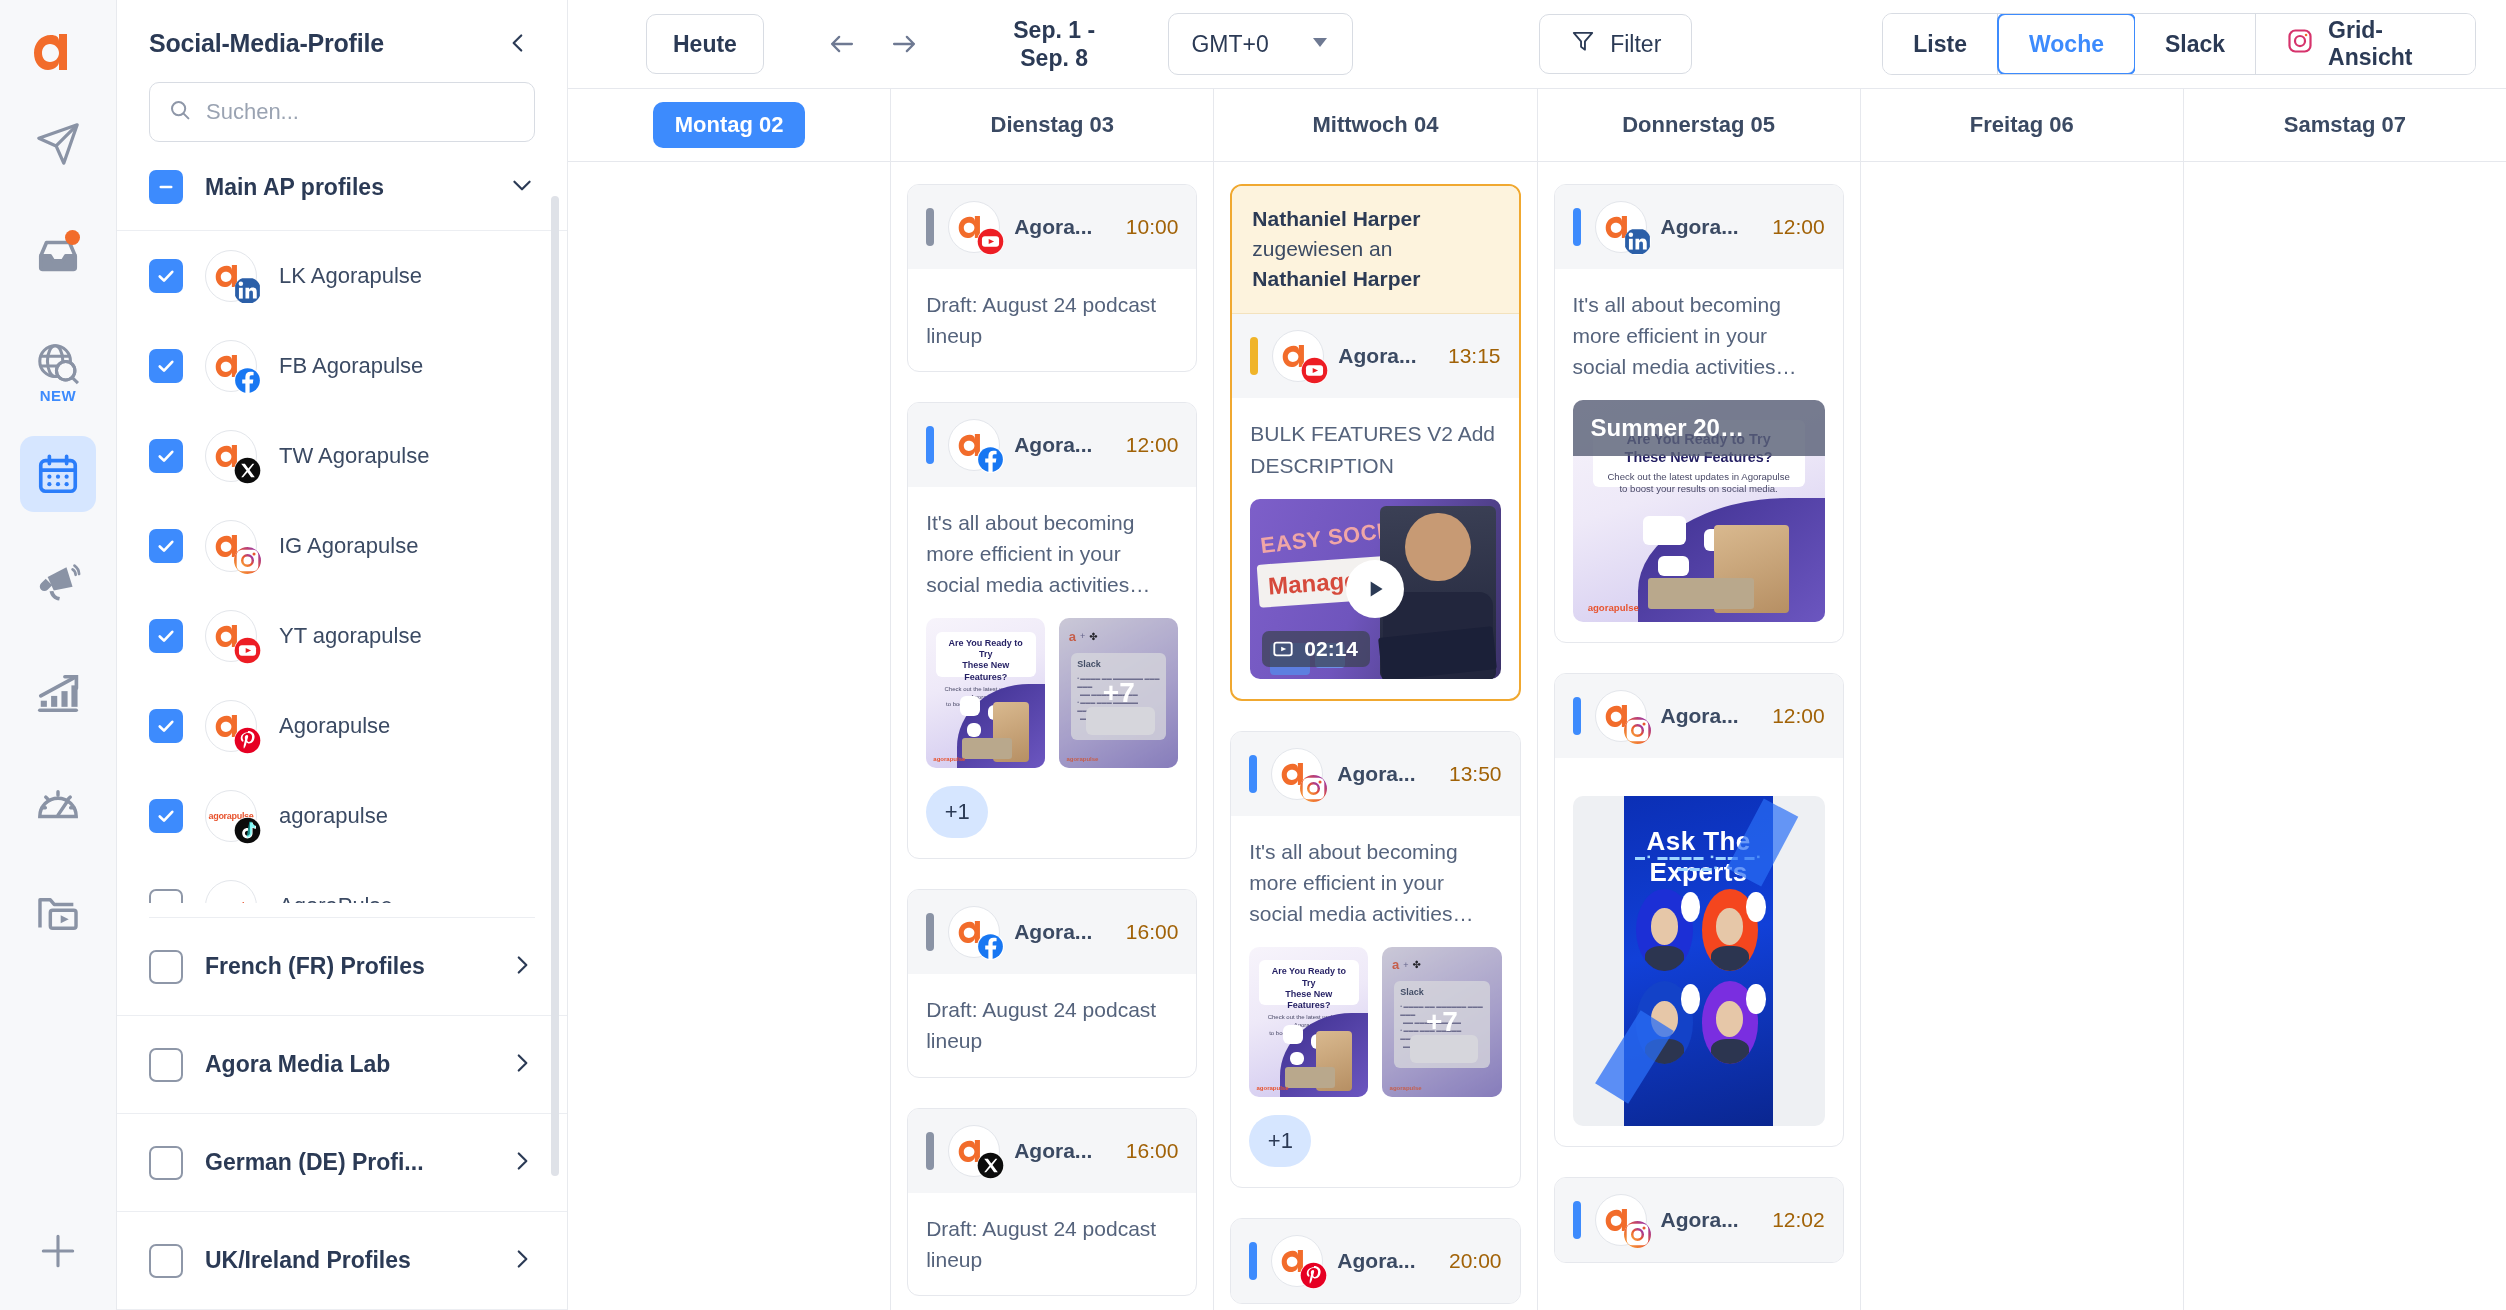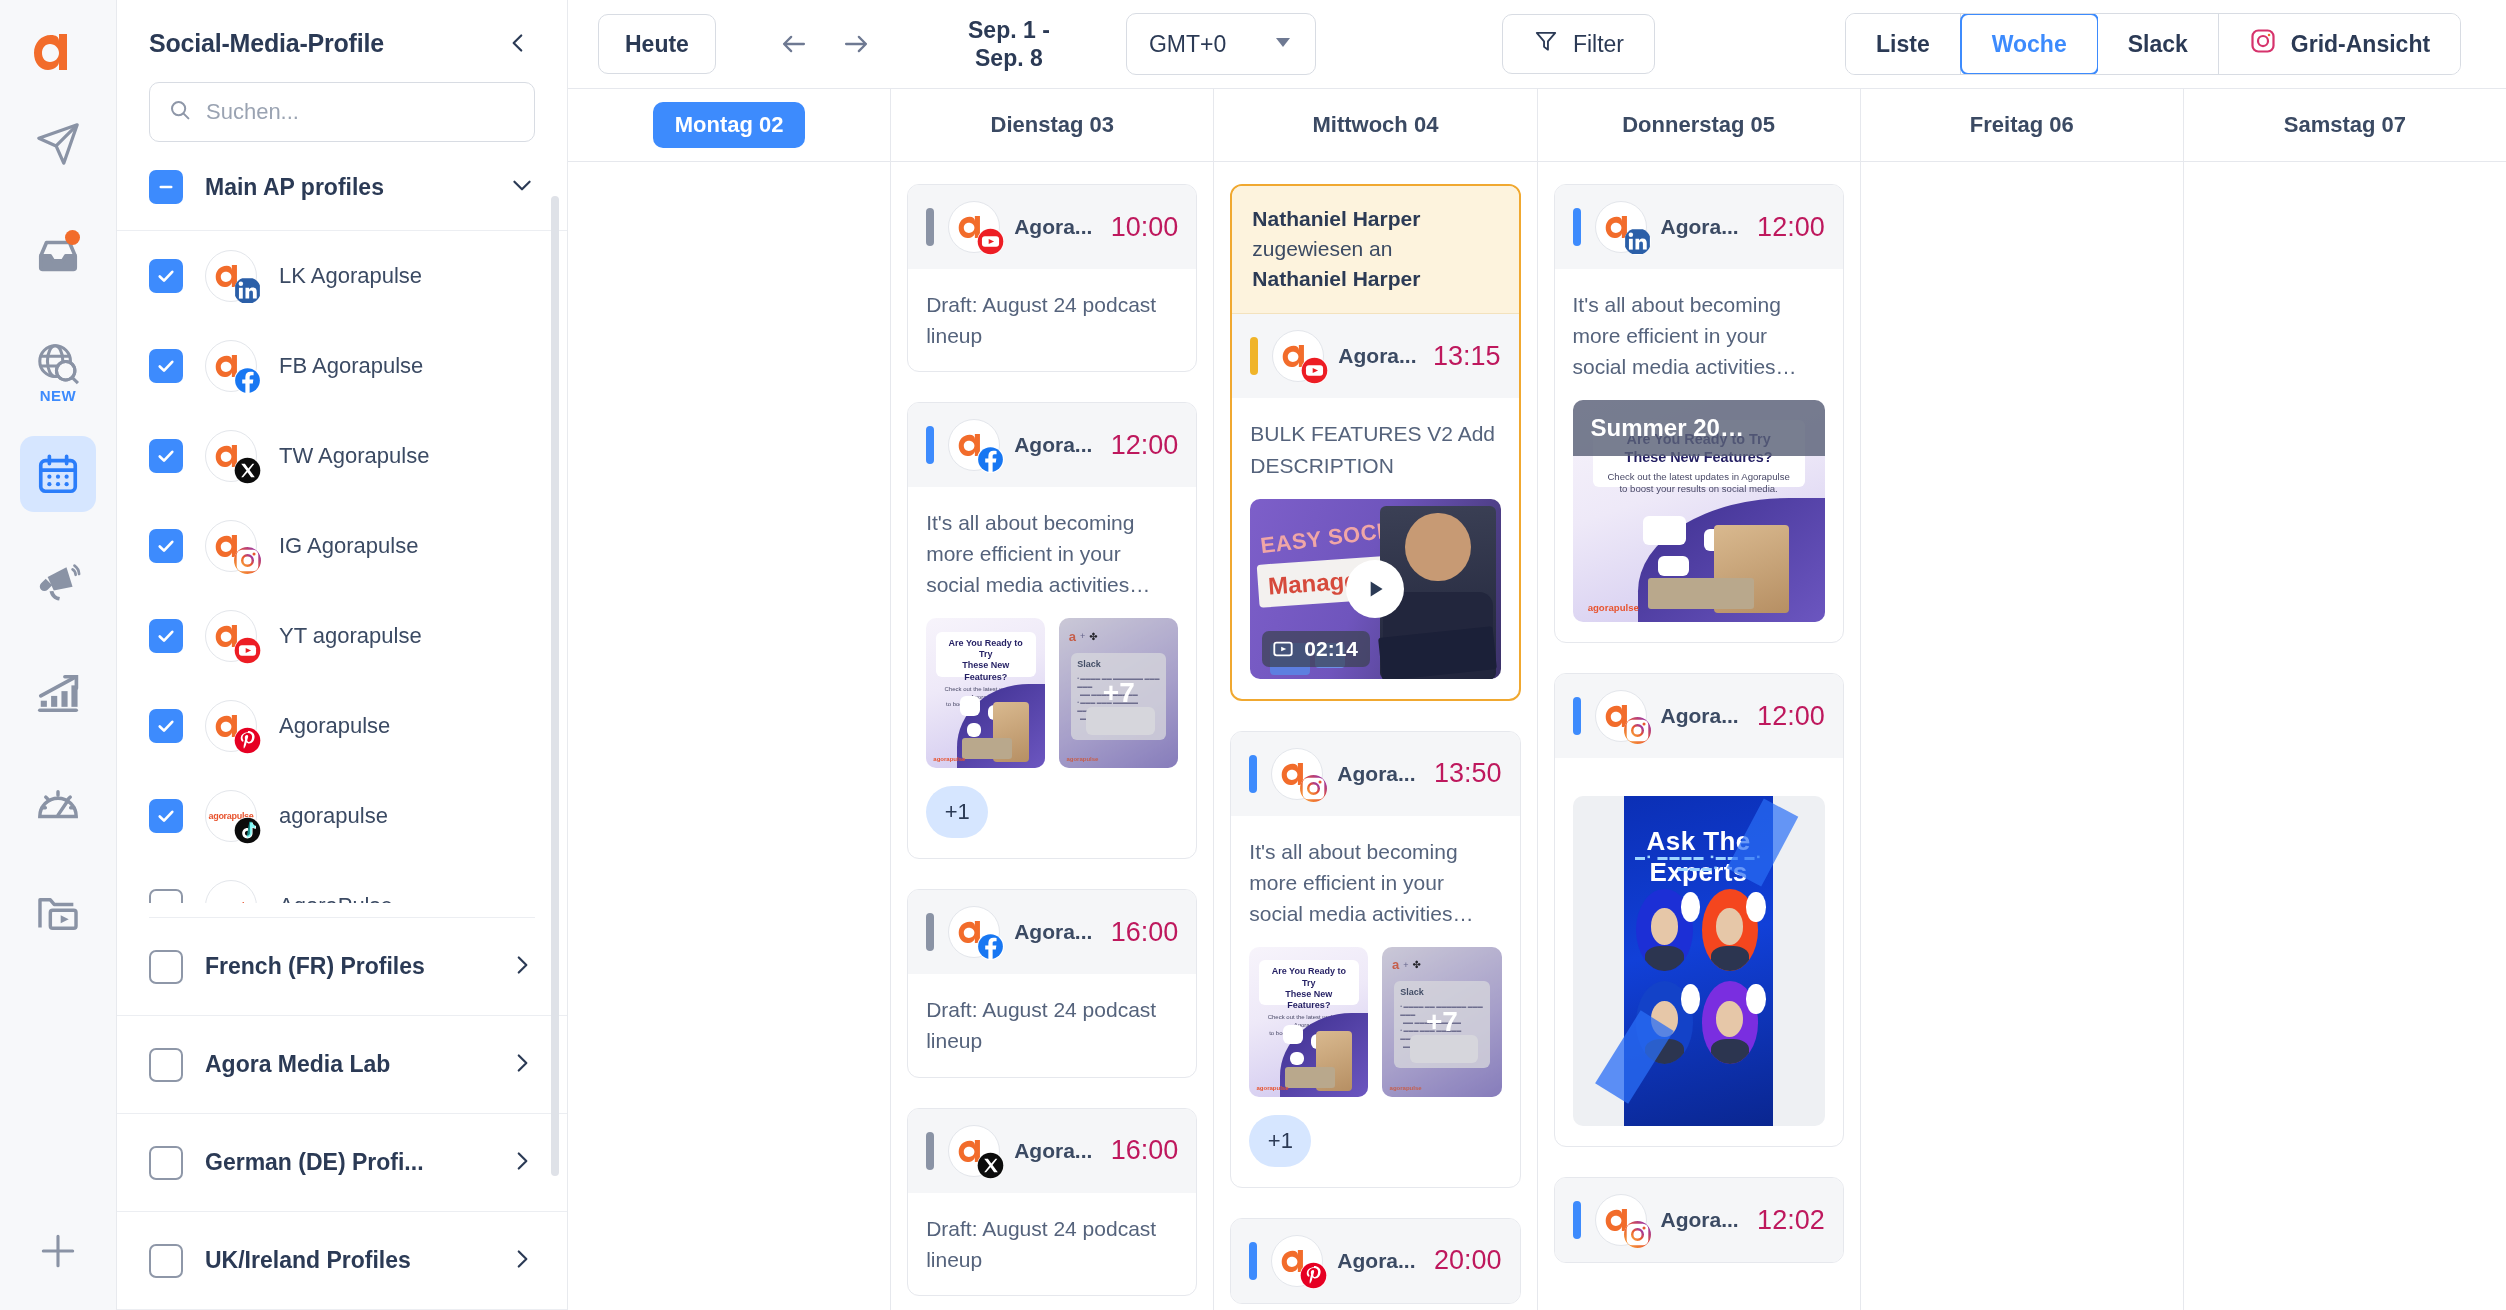--- a/index.html
+++ b/index.html
@@ -115,20 +115,21 @@
   .main { flex: 1 1 auto; height: 1310px; display: flex; flex-direction: column; background: #fff; min-width: 0; }
   .toolbar {
     height: 88px; flex: 0 0 88px; display: flex; align-items: center;
     padding: 0 30px; gap: 0; position: relative;
   }
   .btn {
     border: 1px solid #d8dce3; border-radius: 10px; background: #fff;
     height: 60px; display: flex; align-items: center; justify-content: center;
     padding: 16px 26px; font-size: 23px; color: #2b3a55; cursor: pointer;
     font-weight: bold;
+    margin-left: 48px;
   }
   .navarrows { display: flex; gap: 22px; margin-left: 58px; }
   .navarrow { width: 40px; height: 40px; display:flex; align-items:center; justify-content:center; cursor: pointer; }
   .daterange {
     margin-left: 58px; font-size: 23px; font-weight: bold; color: #2b3a55;
     line-height: 1.22; text-align: center; width: 150px;
   }
   .tzsel {
     margin-left: 42px; border: 1px solid #d8dce3; border-radius: 10px;
     height: 62px; width: 190px; display: flex; align-items: center;
@@ -184,21 +185,21 @@
     border-bottom: 1px solid #f3e2bd;
   }
   .assign b { color: #2b3a55; }
   .card-head {
     background: #f5f6f8; display: flex; align-items: center;
     gap: 14px; padding: 16px 18px; position: relative;
   }
   .bar { width: 8px; height: 38px; border-radius: 4px; flex: 0 0 8px; }
   .chead-name { font-size: 21px; font-weight: bold; color: #3b4a63; flex: 1;
     overflow: hidden; white-space: nowrap; }
-  .chead-time { font-size: 27px; color: #be185d; }
+  .chead-time { font-size: 21px; color: #a16207; }
   .card-body { padding: 20px 18px 20px 18px; }
   .card-text { font-size: 21px; color: #55637c; line-height: 1.48; }
   .thumbs { display: flex; gap: 14px; margin-top: 18px; }
   .thumb { width: 124px; height: 150px; border-radius: 10px; overflow: hidden; position: relative; }
   .plusbadge {
     margin-top: 18px; width: 62px; height: 52px; border-radius: 26px;
     background: #d6e6ff; color: #2b3a55; font-size: 22px;
     display: flex; align-items: center; justify-content: center;
   }
   .media-big { margin-top: 18px; border-radius: 10px; overflow: hidden; position: relative; }

